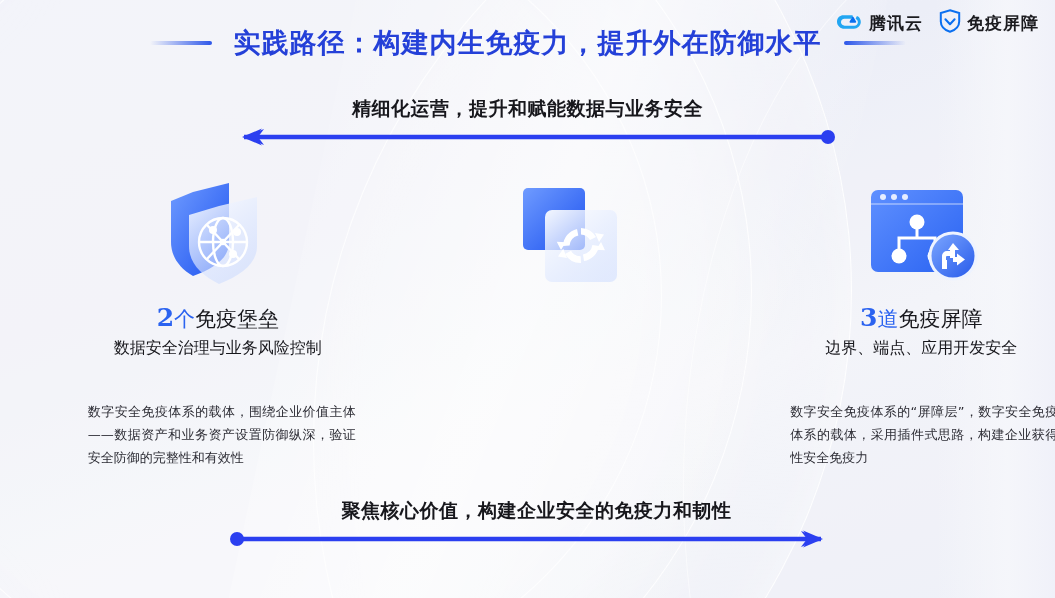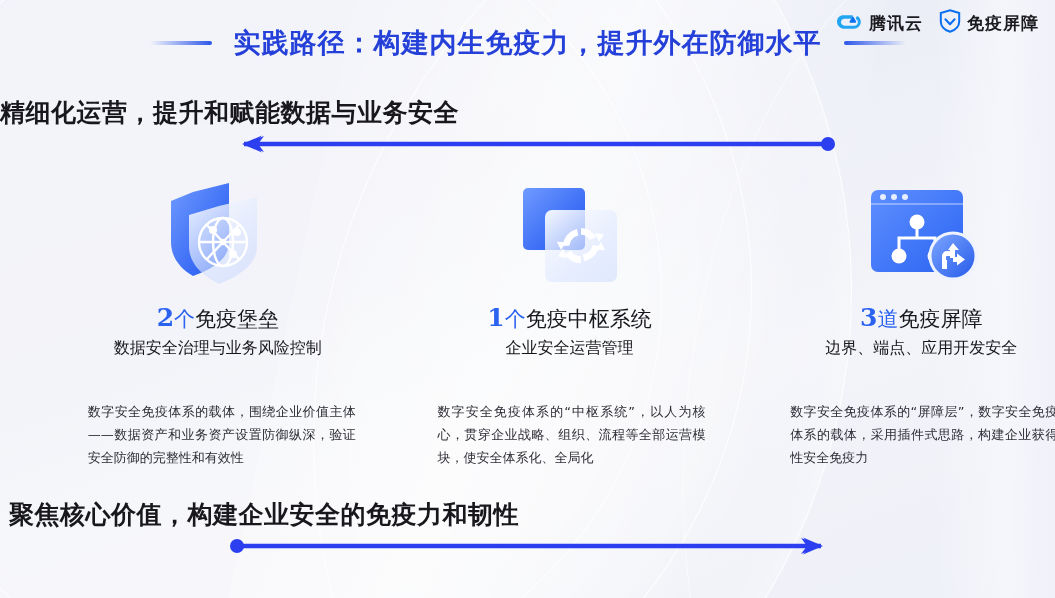--- a/index.html
+++ b/index.html
@@ -47,21 +47,21 @@
              display:flex;align-items:center;justify-content:center;gap:22px;z-index:6;}
   .tline{height:4px;width:62px;border-radius:2px;}
   .tline.l{background:linear-gradient(90deg, rgba(44,86,233,0) 0%, #2c56e9 100%);}
   .tline.r{background:linear-gradient(90deg, #2c56e9 0%, rgba(44,86,233,0) 100%);}
   .title{font-family:"DejaVu Serif","Liberation Serif",serif;
          font-size:27px;font-weight:700;color:#2440d8;letter-spacing:1px;white-space:nowrap;}
 
   
   .arrowwrap{position:absolute;z-index:6;}
   .arrowlabel{font-family:Liberation Sans, sans-serif;
-              font-size:25px;font-weight:700;color:#17171c;
+              font-size:19px;font-weight:700;color:#17171c;text-align:center;
               letter-spacing:.5px;white-space:nowrap;}
   .arrowtop{left:0;top:96px;width:1055px;}
   .arrowbot{left:9px;top:498px;width:1055px;}
   .arrowsvg{display:block;margin:6px auto 0;}
 
   
   .cols{position:absolute;left:0;top:180px;width:1055px;display:flex;z-index:5;padding-left:42px;}
   .col{flex:1;display:flex;flex-direction:column;align-items:center;}
   .iconbox{height:112px;display:flex;align-items:center;justify-content:center;}
   .heads{margin-top:10px;text-align:center;}
@@ -186,27 +186,20 @@
             <path d="M86 53 l9 1.5 l-5 7.6 z"></path>
             <path d="M90 66 a18 18 0 0 1 -15 15 l-1 -6.6 a11.5 11.5 0 0 0 9.4 -9.4 z"></path>
             <path d="M92 62 l4 8.2 l-9 -.4 z"></path>
             <path d="M72 83 a18 18 0 0 1 -16 -9 l6 -3.3 a11.5 11.5 0 0 0 9.6 5.6 z"></path>
             <path d="M58 78 l-9 -1.6 l5.2 -7.6 z"></path>
             <path d="M54 66 a18 18 0 0 1 14 -17 l1.3 6.6 a11.5 11.5 0 0 0 -8.7 10 z"></path>
             <path d="M52 70 l-4.3 -8.2 l9 .5 z"></path>
           </g>
         </svg>
       </div>
-      <div class="heads">
-        <div class="head1">
-          <span class="num">1</span><span class="unit">个</span><span>免疫中枢系统</span>
-        </div>
-        <div class="head2">企业安全运营管理</div>
-      </div>
-      <div class="desc">数字安全免疫体系的“中枢系统”，以人为核心，贯穿企业战略、组织、流程等全部运营模块，使安全体系化、全局化</div>
     </div>
 
     <div class="col col-2">
       <div class="iconbox">
         <svg width="128" height="112" viewBox="0 0 128 112">
           <defs>
             <linearGradient id="wn1" x1="0" y1="0" x2="1" y2="1">
               <stop offset="0%" stop-color="#5f90ff"></stop>
                 <stop offset="100%" stop-color="#2a63f2"></stop>
             </linearGradient>

